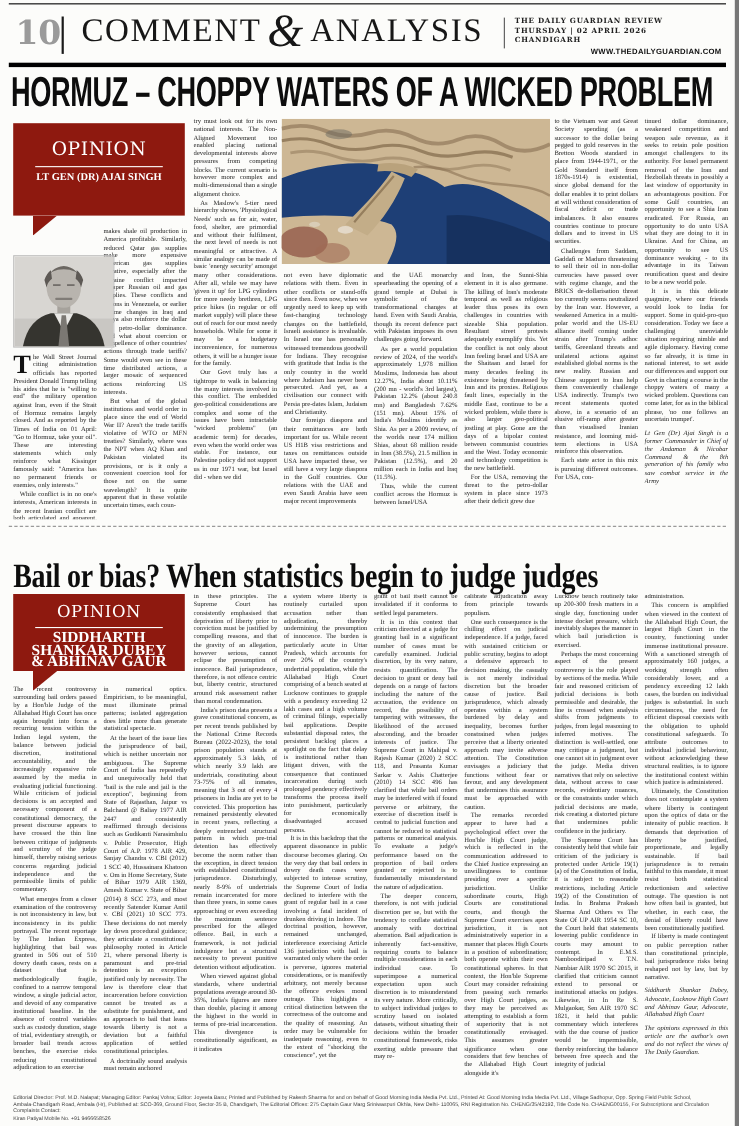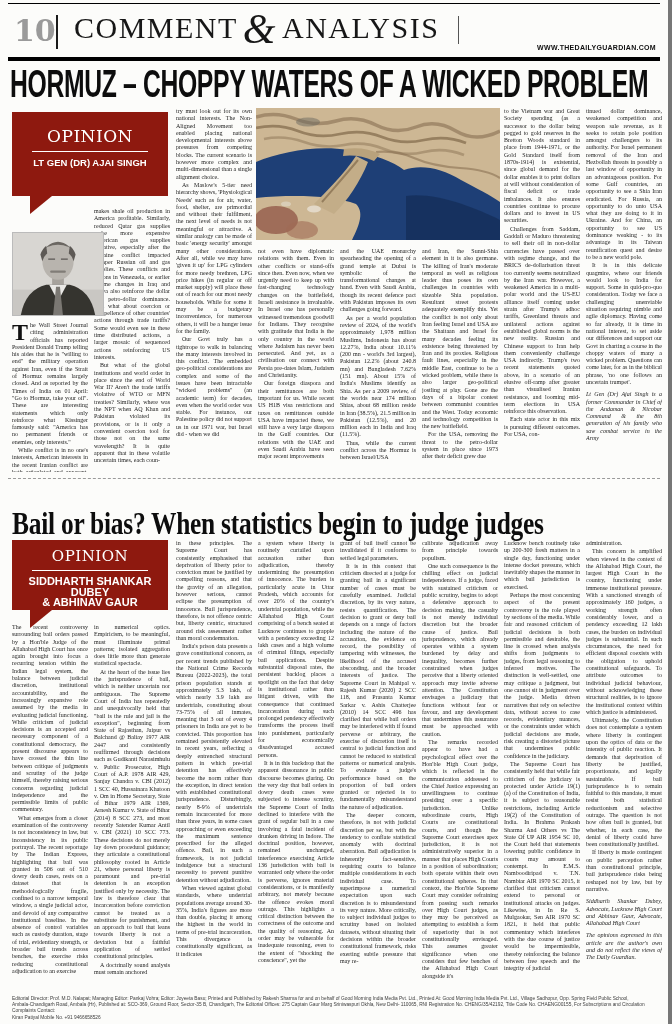--- a/index.html
+++ b/index.html
@@ -41,23 +41,23 @@
   .col p.it{font-style:italic;margin-top:5px;text-indent:0;}
   .dropcap{float:left;font:700 24px/19px "Liberation Serif",serif;padding:1px 2px 0 0;color:#111;}
   
   .opinion{position:absolute;background:#8e190f;color:#fff;text-align:center;}
   #opinion1{left:12px;top:4px;width:156px;height:84px;}
   #opinion2{left:12px;top:0;width:156px;height:70px;}
   .op-title{font-family:"DejaVu Serif",serif;letter-spacing:.5px;}
   #opinion1 .op-title{font-size:17px;margin-top:14px;}
   #opinion2 .op-title{font-size:15px;margin-top:7px;}
   .op-rule{width:74%;height:1px;background:#fff;margin:5px auto;}
-  .op-author{font-family:Liberation Sans, sans-serif;font-weight:700;}
+  .op-author{font-family:Liberation Serif, serif;font-weight:700;}
   #opinion1 .op-author{font-size:9.5px;}
-  #opinion2 .op-author{font-size:11px;line-height:10.5px;}
+  #opinion2 .op-author{font-size:14px;line-height:10.5px;}
   .op-tail{position:absolute;width:22px;height:18px;background:#8e190f;
         clip-path:polygon(0 0,100% 0,0 100%);}
   #tail1{left:30px;top:88px;}
   #tail2{left:30px;top:70px;}
   
   .portrait{position:absolute;left:12px;top:124px;width:92px;height:84px;border:1px solid #bbb;box-sizing:border-box;}
   .mapimg{position:absolute;left:256px;top:0;width:244px;height:132px;}
   
   .footer{position:absolute;top:996px;left:12px;right:12px;
         font:4.8px/6.2px "Liberation Sans",sans-serif;color:#3d3d3d;}
@@ -68,20 +68,25 @@
 <div class="page">
   <div class="top-rule"></div>
 
   <div class="masthead">
     <div class="pageno">10</div>
     <div class="pageno-rule"></div>
     <div class="section-title">
       <span>COMMENT</span><span class="amp">&amp;</span><span>ANALYSIS</span>
     </div>
     <div class="mast-divider"></div>
+    <div class="edition">
+      <div>THE DAILY GUARDIAN REVIEW</div>
+      <div>THURSDAY | 02 APRIL 2026</div>
+      <div>CHANDIGARH</div>
+    </div>
     <div class="website">WWW.THEDAILYGUARDIAN.COM</div>
   </div>
   <div class="thick-rule"></div>
 
   <div class="headline1">
     <span>HORMUZ – CHOPPY WATERS OF A WICKED PROBLEM</span>
   </div>
 
   <div class="a-body" id="a1-body">
     <div class="cols">

